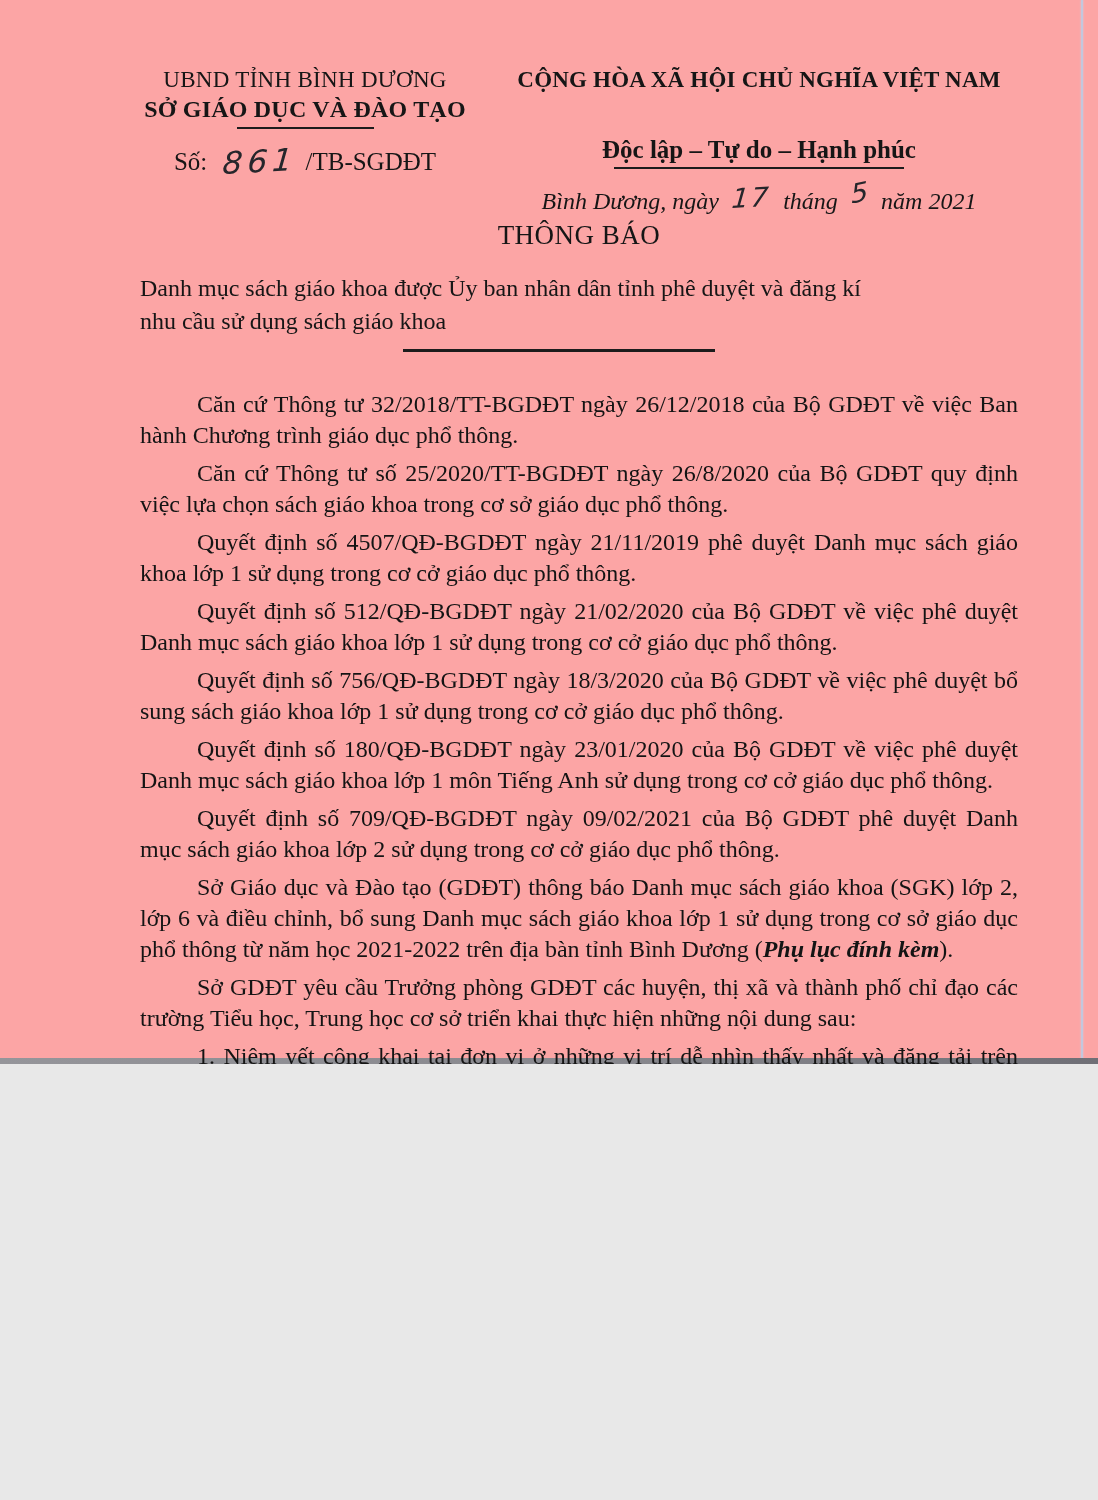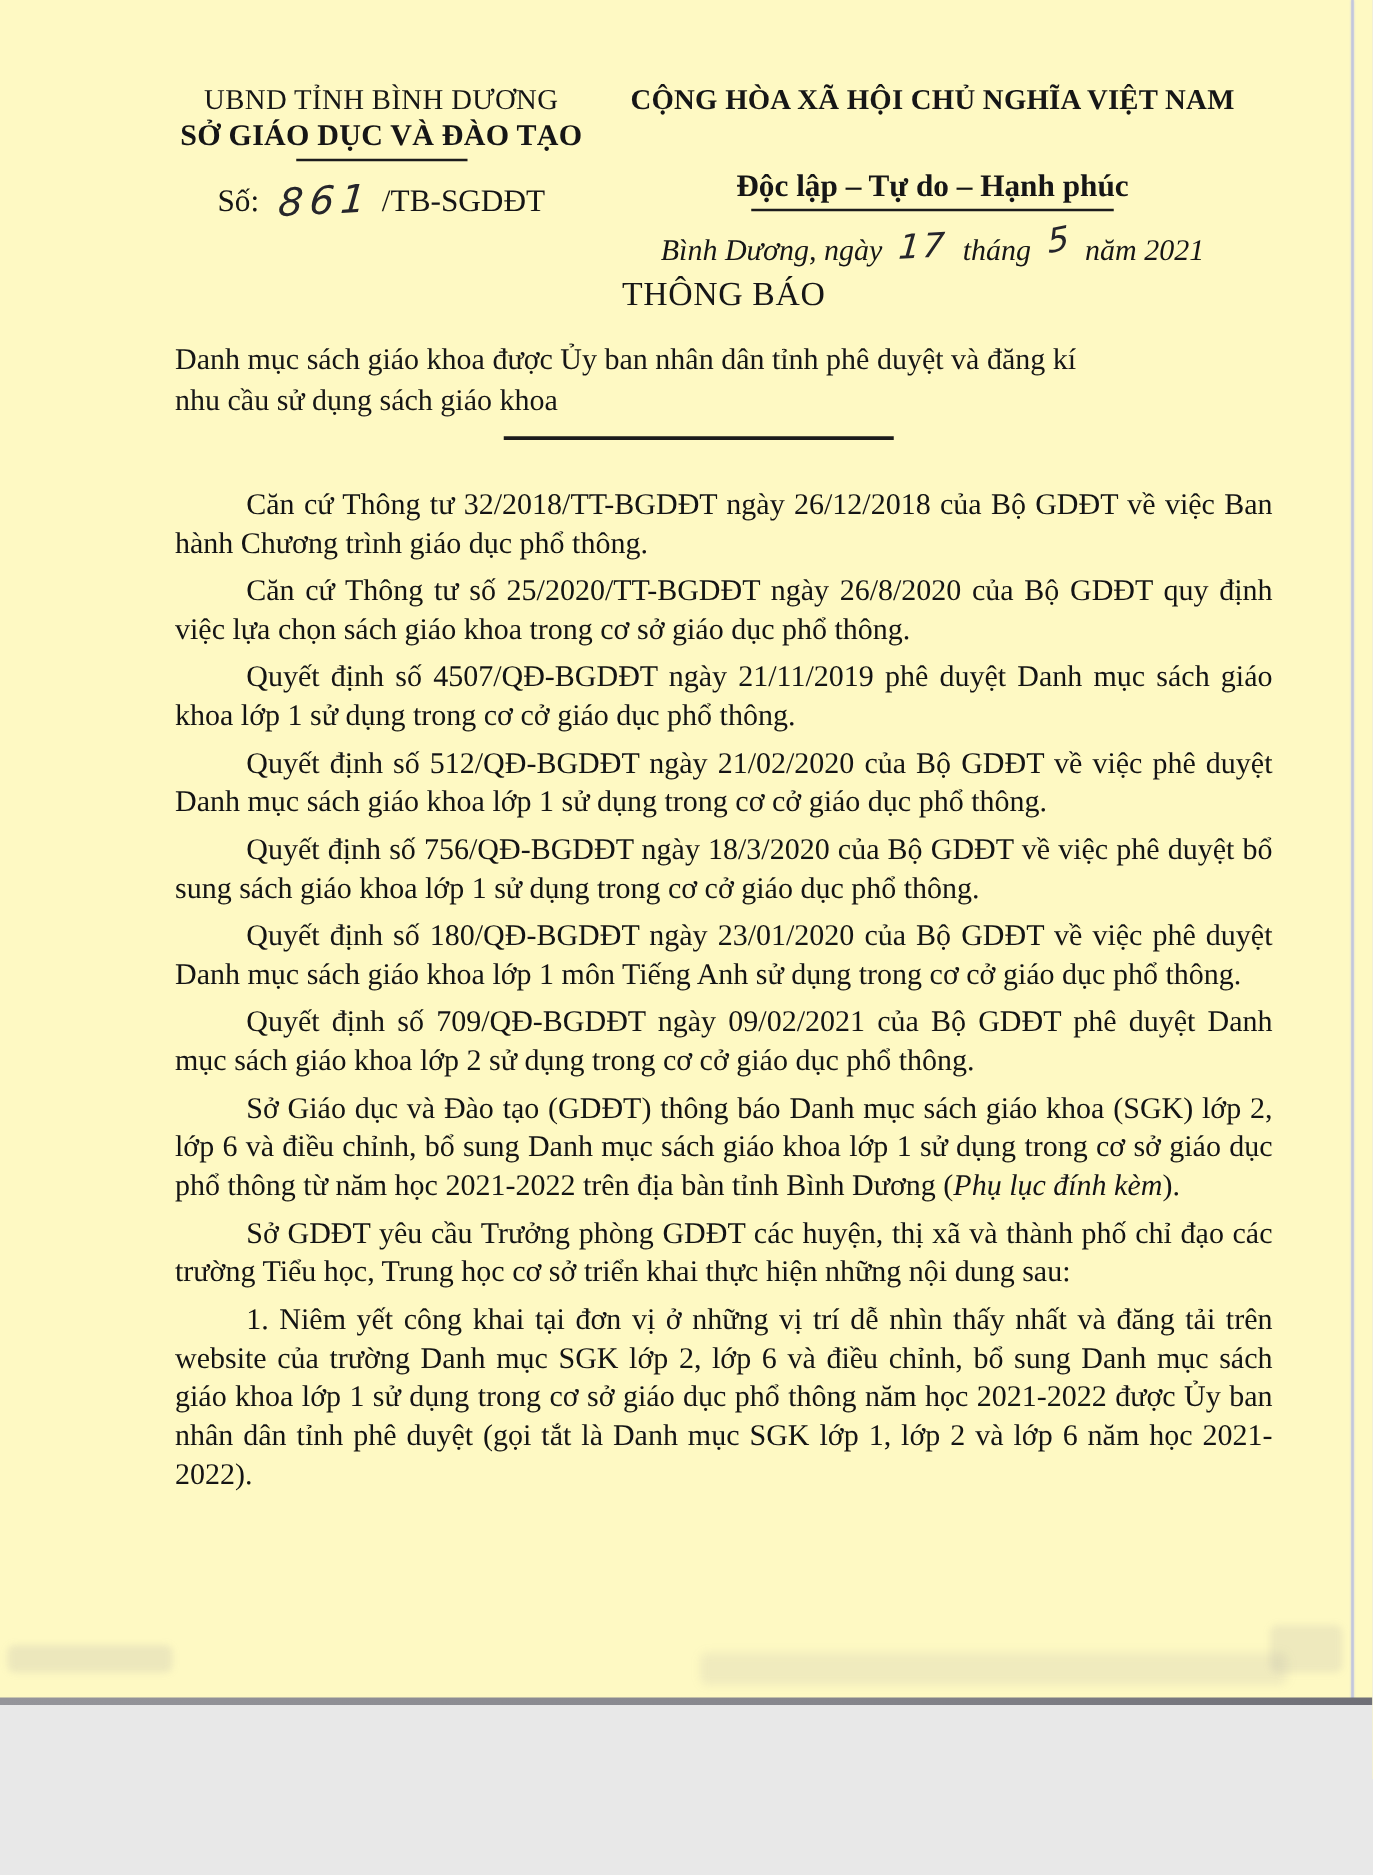--- a/index.html
+++ b/index.html
@@ -1,21 +1,21 @@
 <!DOCTYPE html>
 <html lang="vi"><head>
 <meta charset="utf-8">
 <style>
   * { margin: 0; padding: 0; box-sizing: border-box; }
   html, body { background: #e8e8e8; }
   .page {
     position: relative;
     width: 1098px;
-    height: 1364px;
-    background: #fef9c3;
+    height: 1064px;
+    background: #fca5a5;
     overflow: hidden;
     font-family: "Liberation Serif", serif;
     color: #161616;
   }
 
   
   .scan-vline {
     position: absolute;
     left: 1081px; top: 0;
     width: 2px; height: 1488px;
@@ -46,21 +46,21 @@
     width: 330px;
     text-align: center;
   }
   .hl1 { font-size: 23px; line-height: 28px; letter-spacing: 0.3px; }
   .hl2 { font-size: 24px; line-height: 30px; font-weight: bold; letter-spacing: 0.2px; }
   .hl-rule { width: 137px; height: 2px; background: #1c1c1c; margin: 3px auto 0; }
   .hl-num { margin-top: 12px; font-size: 25px; white-space: nowrap; }
 
   .hdr-right {
     position: absolute;
-    left: 472px; top: 66px;
+    left: 485px; top: 66px;
     width: 548px;
     text-align: center;
   }
   .hr1 { font-size: 23px; line-height: 28px; font-weight: bold; letter-spacing: 0.2px; }
   .hr2 { font-size: 25px; line-height: 32px; font-weight: bold; margin-top: 40px; }
   .hr-rule { width: 290px; height: 2px; background: #1c1c1c; margin: 1px auto 0; }
   .hr-date { margin-top: 15px; font-size: 24px; font-style: italic; white-space: nowrap; }
 
   
   .handwrite {
@@ -104,21 +104,21 @@
   
   .bodytext { margin-top: 37px; }
   .bodytext p {
     font-size: 24px;
     line-height: 31px;
     text-align: justify;
     text-indent: 57px;
     margin-bottom: 7px;
     color: #141414;
   }
-  .bodytext .it { font-style: italic; }
+  .bodytext .it { font-style: italic; font-weight: bold; }
 </style>
 </head>
 <body>
 
 <div class="page">
 
   <div class="scan-vline"></div>
   <div class="scan-bottom"></div>
   <div class="smudge smudge-left"></div>
   <div class="smudge smudge-mid"></div>

